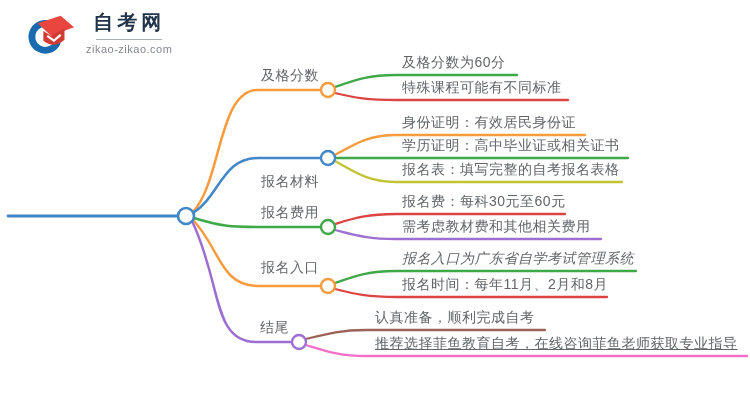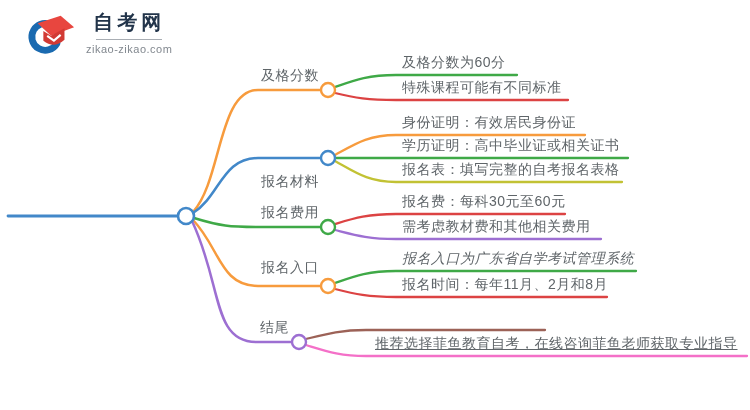--- a/index.html
+++ b/index.html
@@ -85,15 +85,16 @@
   <div class="label" style="left:402px;top:114px;">身份证明：有效居民身份证</div>
   <div class="label" style="left:402px;top:137px;">学历证明：高中毕业证或相关证书</div>
   <div class="label" style="left:402px;top:161px;">报名表：填写完整的自考报名表格</div>
 
   <div class="label" style="left:402px;top:193px;">报名费：每科30元至60元</div>
   <div class="label" style="left:402px;top:218px;">需考虑教材费和其他相关费用</div>
 
   <div class="label" style="left:402px;top:250px;font-style:italic;">报名入口为广东省自学考试管理系统</div>
   <div class="label" style="left:402px;top:276px;">报名时间：每年11月、2月和8月</div>
 
+  <div class="label" style="left:375px;top:309px;">认真准备，顺利完成自考</div>
   <div class="label" style="left:375px;top:335px;text-decoration:underline;">推荐选择菲鱼教育自考，在线咨询菲鱼老师获取专业指导</div>
 
 </div>
 
 </body></html>

